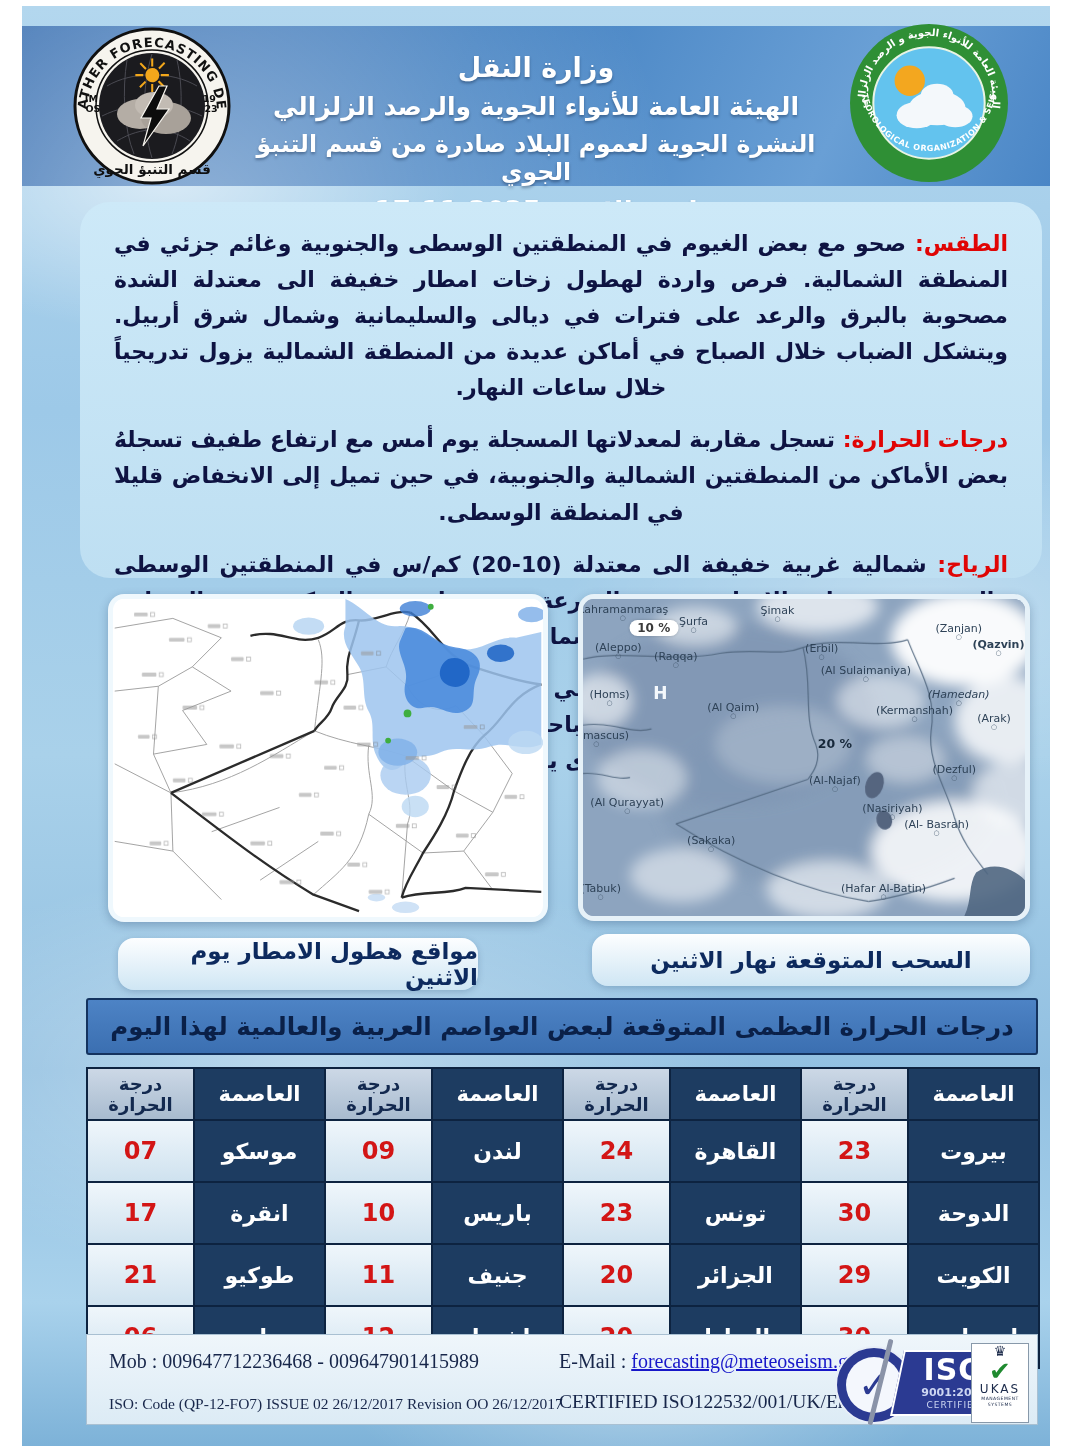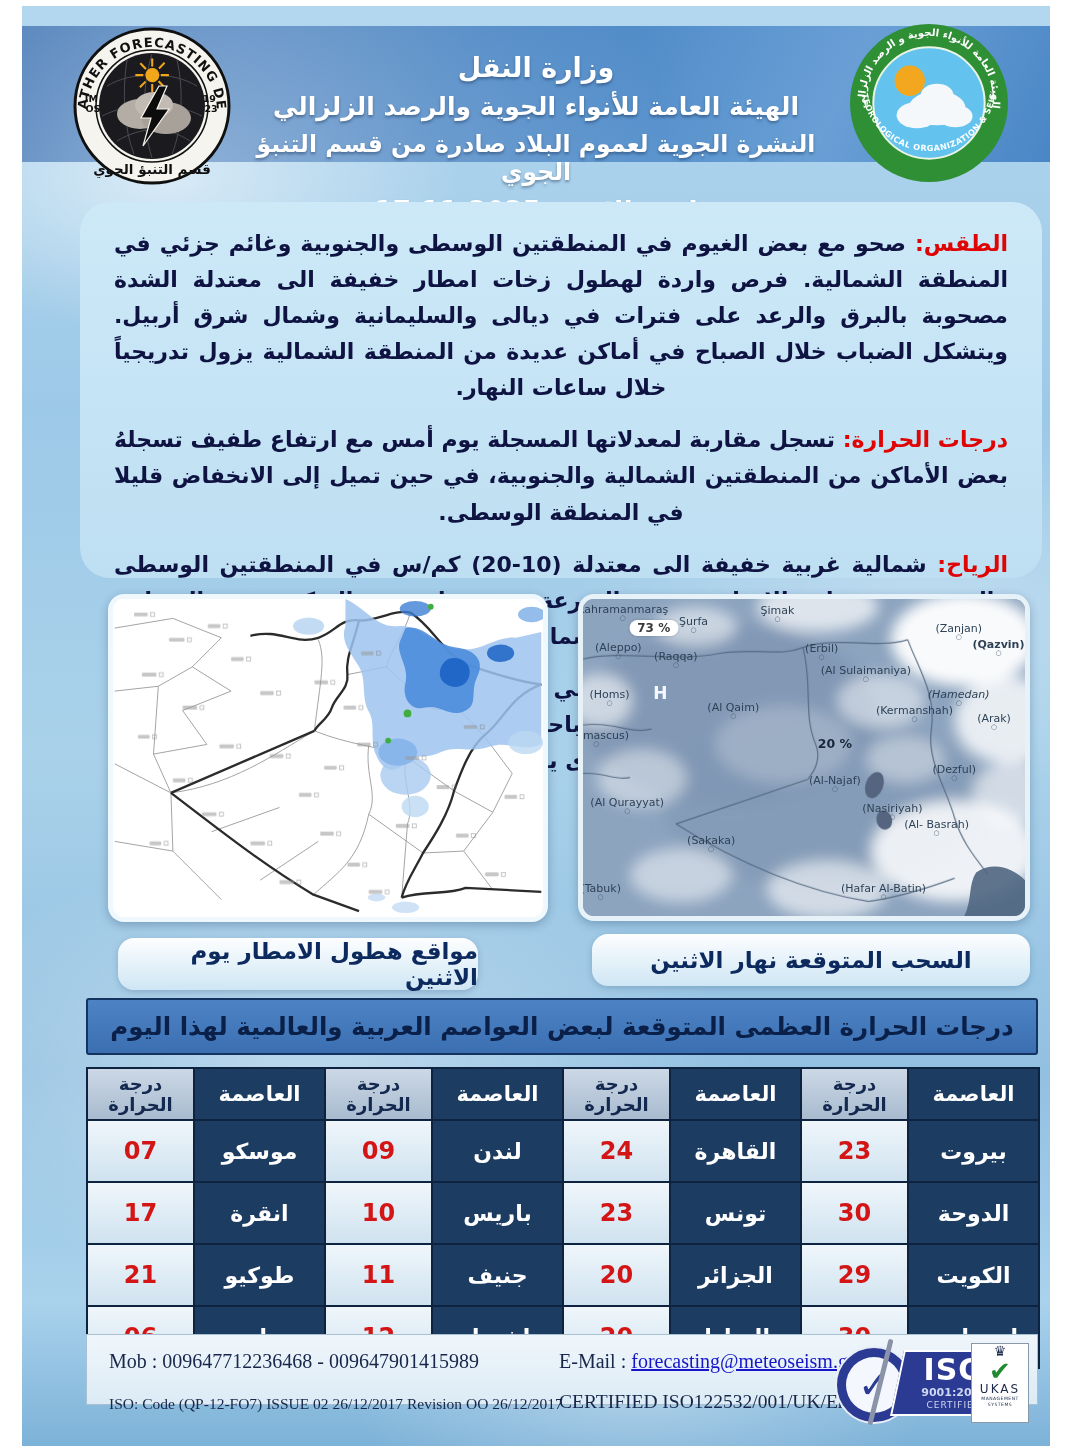--- a/index.html
+++ b/index.html
@@ -7,21 +7,21 @@
   .page{position:relative;width:1080px;height:1453px;background:#ffffff;}
   .canvas{position:absolute;left:22px;top:6px;width:1028px;height:1440px;
     background:
       radial-gradient(ellipse 420px 220px at 14% 12%, rgba(255,255,255,.55), transparent 70%),
       radial-gradient(ellipse 520px 260px at 88% 42%, rgba(255,255,255,.30), transparent 70%),
       radial-gradient(ellipse 640px 300px at 28% 74%, rgba(255,255,255,.38), transparent 70%),
       radial-gradient(ellipse 420px 180px at 60% 96%, rgba(255,255,255,.30), transparent 70%),
       linear-gradient(180deg,#b3d7ee 0%,#9dc9e8 28%,#a9d1ea 52%,#92c0e1 74%,#a9d2ec 90%,#7db2d8 100%);
   }
   
-  .band{position:absolute;left:0;top:20px;width:100%;height:136px;
+  .band{position:absolute;left:0;top:20px;width:100%;height:160px;
     background:
       radial-gradient(circle at 16% 130%, rgba(255,255,255,.45), transparent 55%),
       linear-gradient(115deg,#2d67ad 0%,#4280c1 42%,#699fd5 78%,#4a86c6 100%);}
   .band-text{position:absolute;top:26px;left:210px;right:210px;text-align:center;color:#ffffff;direction:rtl;
     text-shadow:0 2px 3px rgba(10,30,60,.4);font-weight:bold;}
   .band-text .h1{font-size:27px;margin:0 0 9px;}
   .band-text .h2{font-size:25px;margin:0 0 9px;}
   .band-text .h3{font-size:23.5px;margin:0 0 10px;}
   .band-text .h4{font-size:26px;margin:0;}
   .logo{position:absolute;}
@@ -57,21 +57,21 @@
   
   table.temps{position:absolute;left:64px;top:1061px;width:952px;border-collapse:collapse;direction:rtl;table-layout:fixed;}
   .temps th,.temps td{border:2.5px solid #0d2340;text-align:center;vertical-align:middle;font-weight:bold;padding:0;}
   .temps thead tr{height:52px;}
   .temps tbody tr{height:62px;}
   .cap-h{background:#1d3c61;color:#ffffff;font-size:21px;}
   .tmp-h{background:linear-gradient(180deg,#ccd8e6 0%,#a8bbcf 100%);color:#13294f;font-size:18px;}
   .cap-c{background:#1d3c61;color:#ffffff;font-size:22px;}
   .tmp-c{background:linear-gradient(180deg,#eff6fb 0%,#cfe2ef 100%);color:#d31515;font-size:24px;}
   
-  .footer{position:absolute;left:64px;top:1328px;width:952px;height:71px;box-sizing:border-box;
+  .footer{position:absolute;left:64px;top:1328px;width:952px;height:91px;box-sizing:border-box;
     background:linear-gradient(180deg,#eff6fb 0%,#dcebf5 100%);border:1px solid #a9c0d2;
     font-family:"Liberation Serif","DejaVu Serif",serif;color:#17264a;}
   .f-mob{position:absolute;left:22px;top:15px;font-size:20px;}
   .f-email{position:absolute;left:472px;top:15px;font-size:20px;}
   .f-email a{color:#1717c9;text-decoration:underline;}
   .f-iso{position:absolute;left:22px;top:60px;font-size:15.5px;}
   .f-cert{position:absolute;left:472px;top:56px;font-size:19.5px;}
   .iso-wrap{position:absolute;left:748px;top:9px;width:180px;height:79px;}
   .iso-ball{position:absolute;left:0;top:2px;width:74px;height:74px;border-radius:50%;background:#2b3a92;border:2px solid #e8eef8;
     display:flex;align-items:center;justify-content:center;}
@@ -375,21 +375,21 @@
           <path d="M332,42 C344,74 362,100 356,136 C352,168 372,196 380,226 C388,252 402,268 414,284"></path>
           <path d="M0,130 C30,126 50,140 70,134 M0,180 C20,178 34,188 48,184"></path>
           <path d="M292,312 C320,308 348,300 380,288"></path>
         </g>
         <path fill="#4f6681" opacity=".9" d="M402,282 C420,270 440,278 452,290 L452,327 L390,327 C398,310 394,294 402,282 Z"></path>
         <ellipse cx="298" cy="192" rx="9" ry="14" fill="#55657f" transform="rotate(20 298 192)"></ellipse>
         <ellipse cx="308" cy="228" rx="8" ry="10" fill="#55657f" transform="rotate(-15 308 228)"></ellipse>
       </svg>
       <div id="cloud-labels" style="position:absolute;left:0;top:0;width:100%;height:100%;">
           <div class="clabel city" style="left: 9%; top: 4%;">Kahramanmaraş</div>
-          <div class="clabel pill" style="left: 16%; top: 9%;">73 %</div>
+          <div class="clabel pill" style="left: 16%; top: 9%;">10 %</div>
           <div class="clabel city" style="left: 25%; top: 8%;">Şurfa</div>
           <div class="clabel city" style="left: 44%; top: 4.5%;">Şimak</div>
           <div class="clabel city" style="left: 85%; top: 10%;">(Zanjan)</div>
           <div class="clabel city" style="left: 94%; top: 15%; font-weight: bold;">(Qazvin)</div>
           <div class="clabel city" style="left: 8%; top: 16%;">(Aleppo)</div>
           <div class="clabel city" style="left: 21%; top: 19%;">(Raqqa)</div>
           <div class="clabel city" style="left: 54%; top: 16.5%; text-align: center;">(Erbil)</div>
           <div class="clabel city" style="left: 64%; top: 23.5%;">(Al Sulaimaniya)</div>
           <div class="clabel city" style="left: 6%; top: 31%;">(Homs)</div>
           <div class="clabel high" style="left: 17.5%; top: 29.5%;">H</div>

